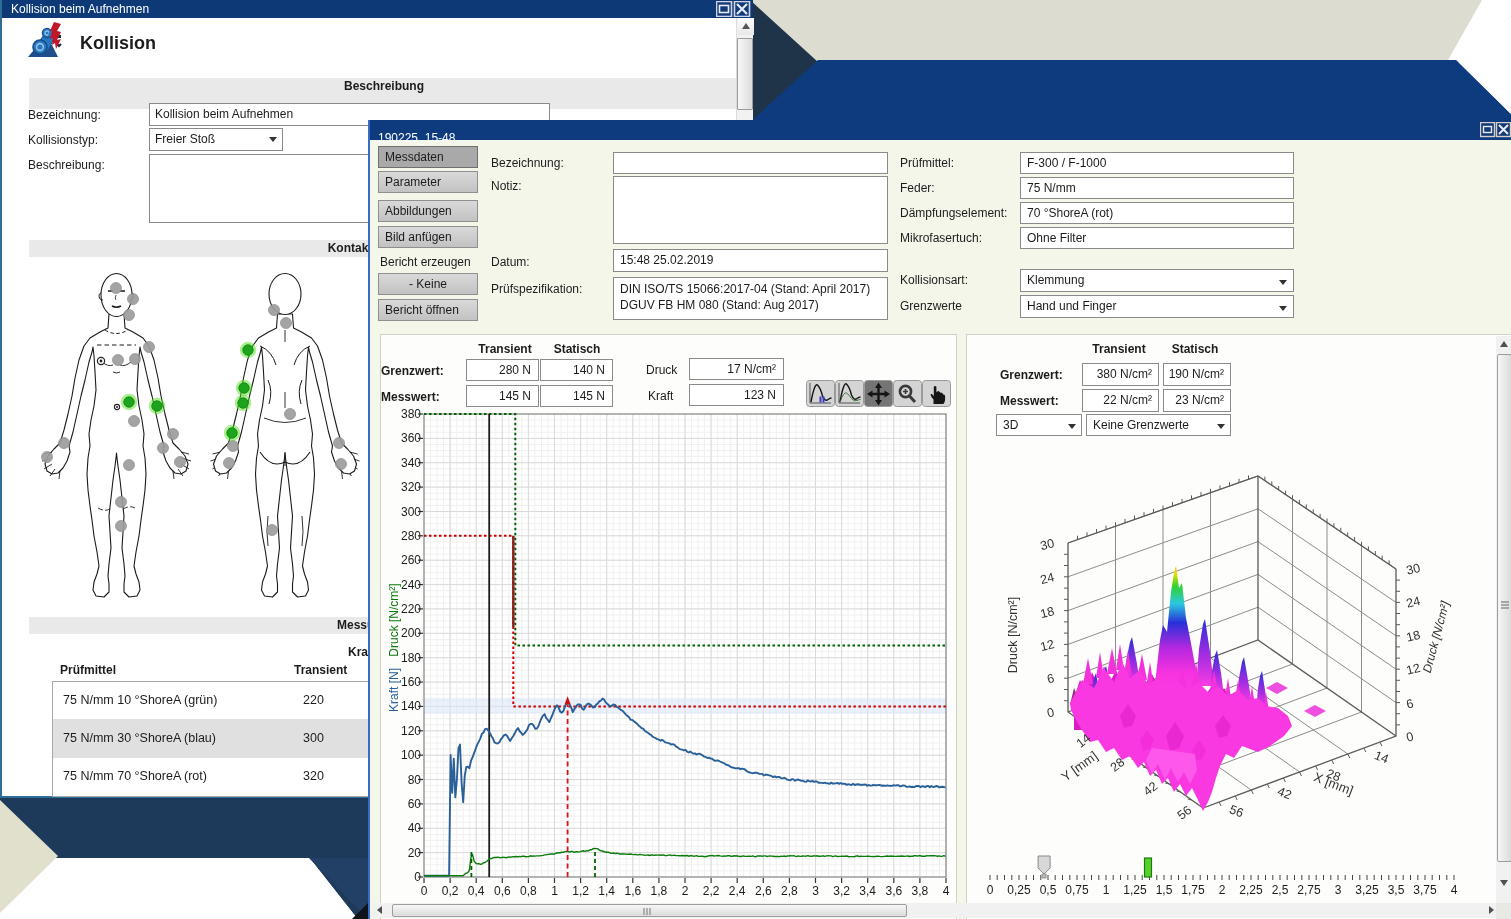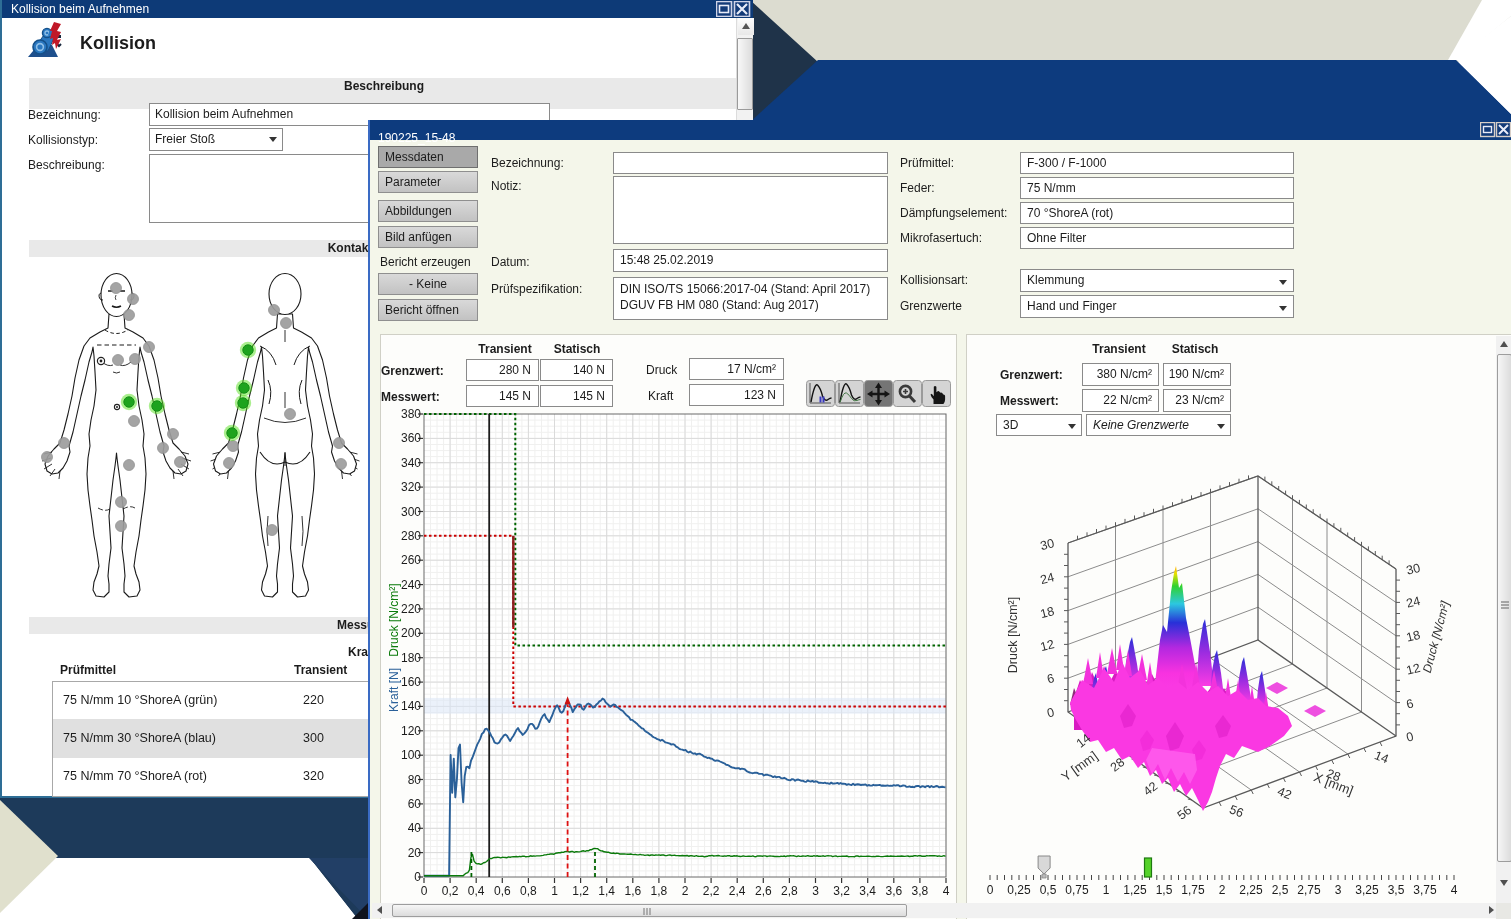--- a/index.html
+++ b/index.html
@@ -339,21 +339,21 @@
 <div class="abs" style="left:790px;top:222px;width:70px;text-align:center;font-weight:bold;font-size:12px;">Statisch</div>
 <div class="abs" style="left:630px;top:248px;font-weight:bold;font-size:12px;">Grenzwert:</div>
 <div class="abs" style="left:630px;top:274px;font-weight:bold;font-size:12px;">Messwert:</div>
 <div class="inp abs" style="left:712px;top:243px;width:77px;height:23px;line-height:21px;text-align:right;padding-right:6px;">380 N/cm²</div>
 <div class="inp abs" style="left:793px;top:243px;width:68px;height:23px;line-height:21px;text-align:right;padding-right:6px;">190 N/cm²</div>
 <div class="inp abs" style="left:712px;top:269px;width:77px;height:23px;line-height:21px;text-align:right;padding-right:6px;">22 N/cm²</div>
 <div class="inp abs" style="left:793px;top:269px;width:68px;height:23px;line-height:21px;text-align:right;padding-right:6px;">23 N/cm²</div>
 <div class="inp abs" style="left:626px;top:294px;width:86px;height:22px;line-height:20px;padding-left:6px;">3D<svg class="abs" style="right:4px;top:9px;" width="9" height="6">
         <polygon points="0,0 8,0 4,5" fill="#333"></polygon>
       </svg></div>
-<div class="inp abs" style="left:716px;top:294px;width:145px;height:22px;line-height:20px;padding-left:6px;font-style:italic;">Keine Grenzwerte<svg class="abs" style="right:4px;top:9px;" width="9" height="6">
+<div class="inp abs" style="left:716px;top:294px;width:145px;height:22px;line-height:20px;padding-left:6px;">Keine Grenzwerte<svg class="abs" style="right:4px;top:9px;" width="9" height="6">
         <polygon points="0,0 8,0 4,5" fill="#333"></polygon>
       </svg></div>
 <svg class="abs" style="left:600px;top:320px;" width="540" height="410">
 <polygon points="98,103 288,36 288,200 98,272" fill="#fdfdfb"></polygon>
       <polygon points="288,36 426,129 426,296 288,200" fill="#fdfdfb"></polygon>
       <polygon points="98,272 288,200 426,296 233,368" fill="#fdfdfb"></polygon>
       <path d="M98 238.2 L288 167.2 L426 262.6" stroke="#8c8c8c" stroke-width="1" fill="none"></path>
       <path d="M98 204.4 L288 134.4 L426 229.2" stroke="#8c8c8c" stroke-width="1" fill="none"></path>
       <path d="M98 170.6 L288 101.6 L426 195.8" stroke="#8c8c8c" stroke-width="1" fill="none"></path>
       <path d="M98 136.8 L288 68.8 L426 162.4" stroke="#8c8c8c" stroke-width="1" fill="none"></path>

